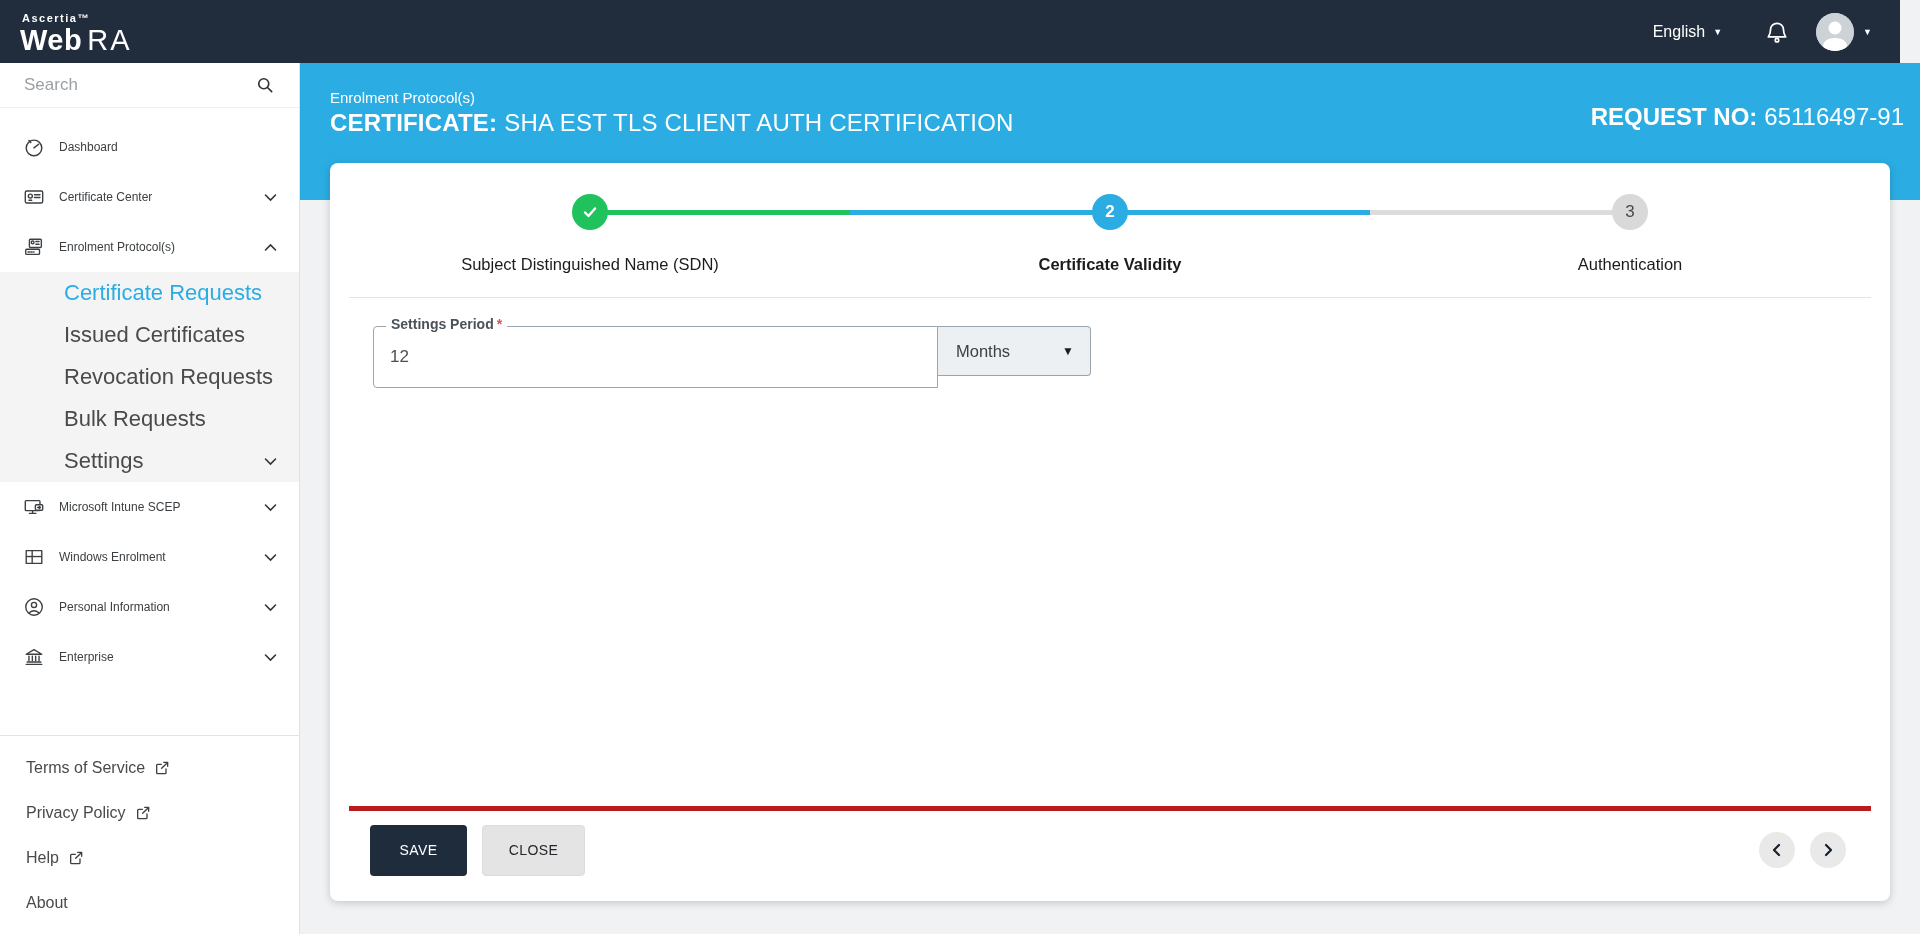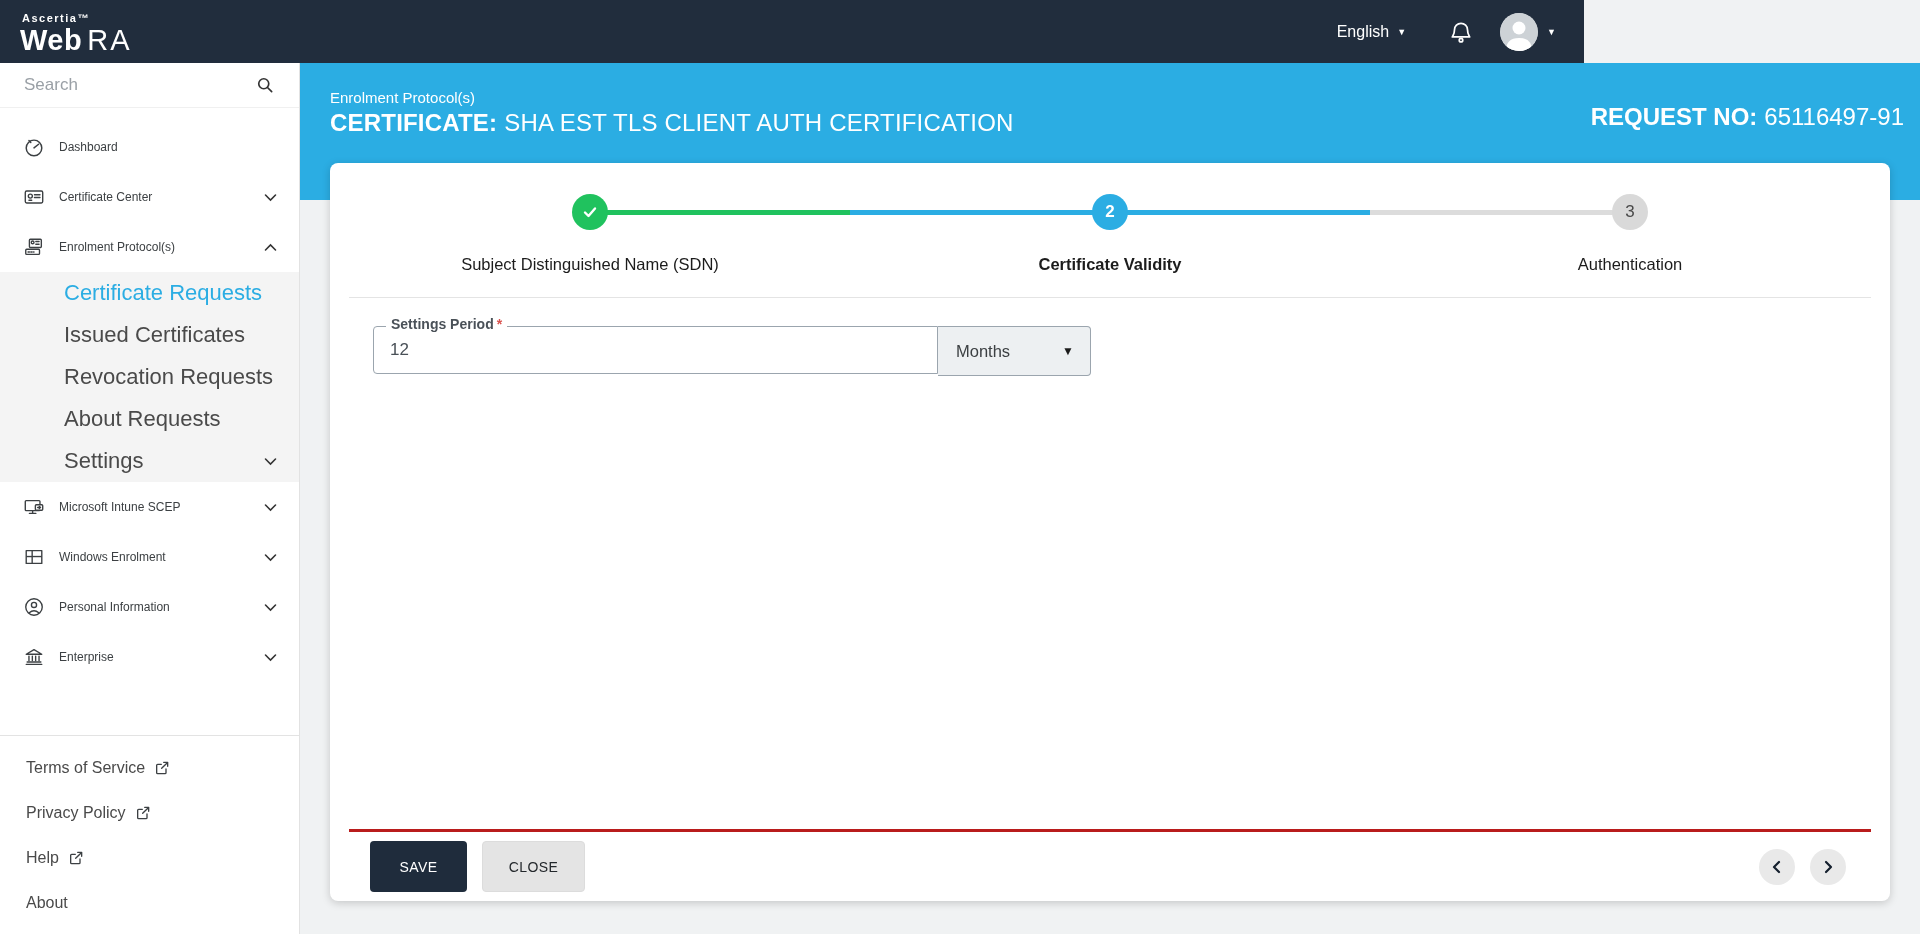--- a/index.html
+++ b/index.html
@@ -1,20 +1,20 @@
 <!DOCTYPE html>
 <html><head>
 <meta charset="utf-8">
 <style>
   * { margin:0; padding:0; box-sizing:border-box; }
   html,body { width:1920px; height:934px; overflow:hidden;
     font-family:"Liberation Sans", sans-serif; background:#f0f2f3; }
 
   
-  .topbar { position:absolute; left:0; top:0; width:1584px; height:63px;
+  .topbar { position:absolute; left:0; top:0; width:1900px; height:63px;
     background:#212d3d; display:flex; align-items:center; justify-content:space-between;
     padding:0 28px 0 20px; z-index:30; }
   .brand { color:#fff; line-height:1; cursor:pointer; }
   .brand-small { display:block; font-size:11px; font-weight:700; letter-spacing:1.5px; margin:4px 0 2px 2px; }
   .brand-big { font-size:29px; letter-spacing:.5px; }
   .brand-web { font-weight:700; }
   .brand-ra { font-weight:300; margin-left:5px; letter-spacing:2px; }
   .topbar-right { display:flex; align-items:center; color:#fff; }
   .lang { display:flex; align-items:center; font-size:16px; cursor:pointer; }
   .caret { font-size:9px; margin-left:8px; color:#fff; }
@@ -70,34 +70,34 @@
   .circle.active { background:#2badE3; color:#fff; }
   .circle.pending { background:#d9d9d9; color:#4a4a4a; font-weight:400; }
   .step-labels { display:flex; margin-top:25px; flex:none; }
   .step-label { flex:1; text-align:center; font-size:16.5px; color:#1c1c1c; }
   .step-label.active { font-weight:700; }
   .hr { height:1px; background:#e4e4e4; margin:23px 19px 0 19px; flex:none; }
 
   
   .form-row { display:flex; margin:28px 0 0 43px; flex:none; }
   .vp-group { position:relative; display:flex; }
-  .vp-box { width:565px; height:48px; border:1px solid #9ba5ae; border-radius:4px 0 0 4px;
+  .vp-box { width:565px; height:62px; border:1px solid #9ba5ae; border-radius:4px 0 0 4px;
     display:flex; align-items:center; background:#fff; }
   .vp-box input { border:none; outline:none; width:100%; padding:0 16px; font-size:17px;
     color:#495057; font-family:"Liberation Sans", sans-serif; background:transparent; }
   .vp-label { position:absolute; top:-10px; left:13px; background:#fff; padding:0 5px;
     font-size:14px; font-weight:700; color:#4a5158; z-index:2; }
   .vp-label .req { color:#d9534f; margin-left:3px; font-weight:700; }
   .unit-box { width:153px; height:50px; background:#edf0f2; border:1px solid #9ba5ae; border-left:none;
     border-radius:0 4px 4px 0; display:flex; align-items:center; justify-content:space-between;
     padding:0 16px 0 18px; font-size:16.5px; color:#3c4043; cursor:pointer; }
   .unit-box .tri { font-size:12px; color:#1b1b1b; }
 
   
-  .card-footer { margin:auto 19px 0 19px; border-top:3px solid #b91c1c; height:72px;
+  .card-footer { margin:auto 19px 12px 19px; border-top:5px solid #b91c1c; height:83px;
     display:flex; align-items:center; flex:none; }
   .btn { height:51px; border:none; font-family:"Liberation Sans", sans-serif; font-size:14px;
     border-radius:4px; cursor:pointer; letter-spacing:.4px; }
   .btn-save { width:97px; margin-left:21px; background:#1f2c3c; color:#fff; }
   .btn-close { width:103px; margin-left:15px; background:#e4e4e4; color:#23272b; border:1px solid #dcdcdc; }
   .nav-circles { margin-left:auto; margin-right:25px; display:flex; gap:15px; }
   .circle-btn { width:36px; height:36px; border-radius:50%; background:#e9e9e9; border:none;
     display:flex; align-items:center; justify-content:center; cursor:pointer; }
 </style>
 </head>
@@ -194,21 +194,21 @@
       <div class="sub-item active">
         <span>Certificate Requests</span>
       </div>
       <div class="sub-item">
         <span>Issued Certificates</span>
       </div>
       <div class="sub-item">
         <span>Revocation Requests</span>
       </div>
       <div class="sub-item">
-        <span>About Requests</span>
+        <span>Bulk Requests</span>
       </div>
       <div class="sub-item">
         <span>Settings</span>
         <span class="chev">
           <svg width="13" height="9" viewBox="0 0 13 9" fill="none" stroke="#333" stroke-width="1.6" stroke-linecap="round">
               <polyline points="1.5,2 6.5,7 11.5,2"></polyline>
             </svg>
         </span>
       </div>
     </div>

